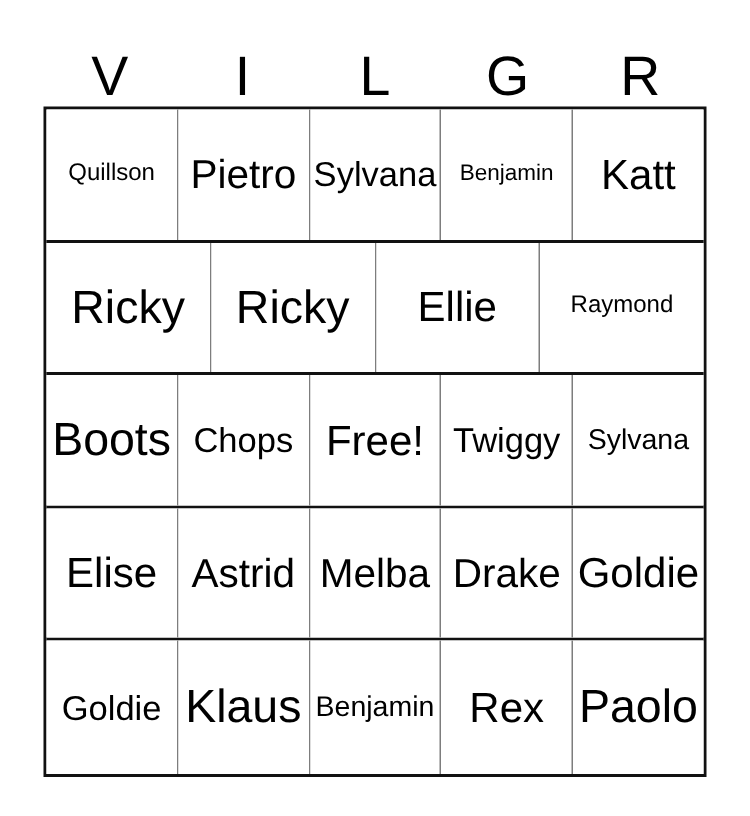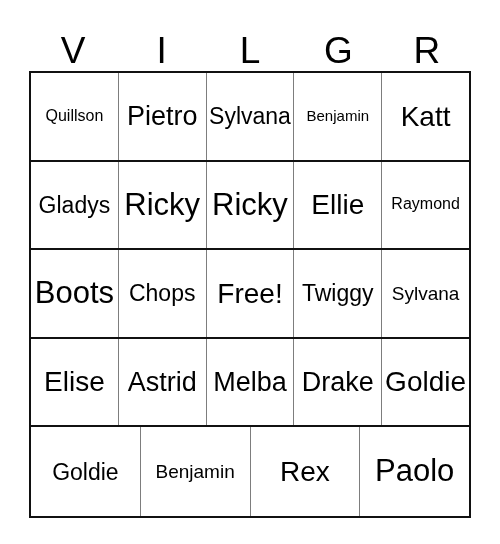--- a/index.html
+++ b/index.html
@@ -117,23 +117,20 @@
       <div class="cell">
           <span class="cell-text fs-xxs">Benjamin</span>
         </div>
       <div class="cell">
           <span class="cell-text fs-xxl">Katt</span>
         </div>
     </div>
 
     <div class="grid-row">
       <div class="cell">
-          <span class="cell-text fs-m">Gladys</span>
-        </div>
-      <div class="cell">
           <span class="cell-text fs-xl">Ricky</span>
         </div>
       <div class="cell">
           <span class="cell-text fs-xl">Ricky</span>
         </div>
       <div class="cell">
           <span class="cell-text fs-xxl">Ellie</span>
         </div>
       <div class="cell">
           <span class="cell-text fs-xs">Raymond</span>
@@ -174,20 +171,23 @@
       <div class="cell">
           <span class="cell-text fs-xxl">Goldie</span>
         </div>
     </div>
 
     <div class="grid-row">
       <div class="cell">
           <span class="cell-text fs-m">Goldie</span>
         </div>
       <div class="cell">
+          <span class="cell-text fs-xl">Klaus</span>
+        </div>
+      <div class="cell">
           <span class="cell-text fs-s">Benjamin</span>
         </div>
       <div class="cell">
           <span class="cell-text fs-xxl">Rex</span>
         </div>
       <div class="cell">
           <span class="cell-text fs-xl">Paolo</span>
         </div>
     </div>
 

